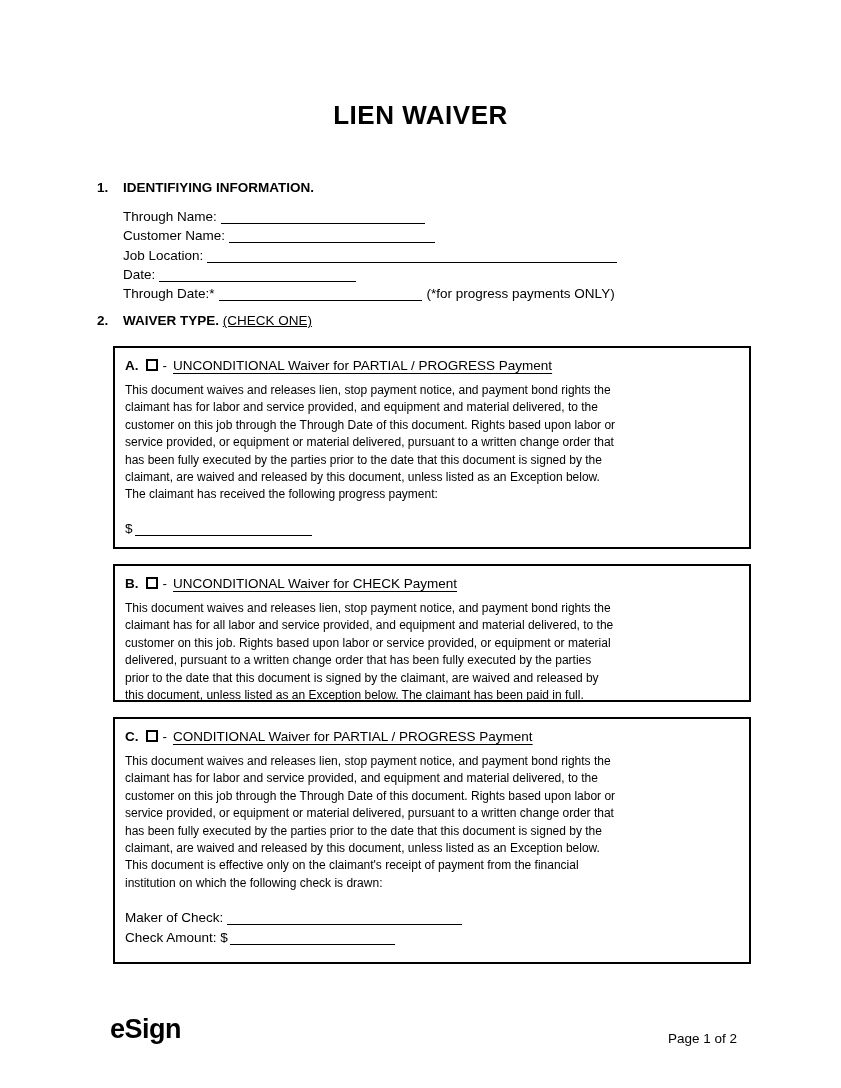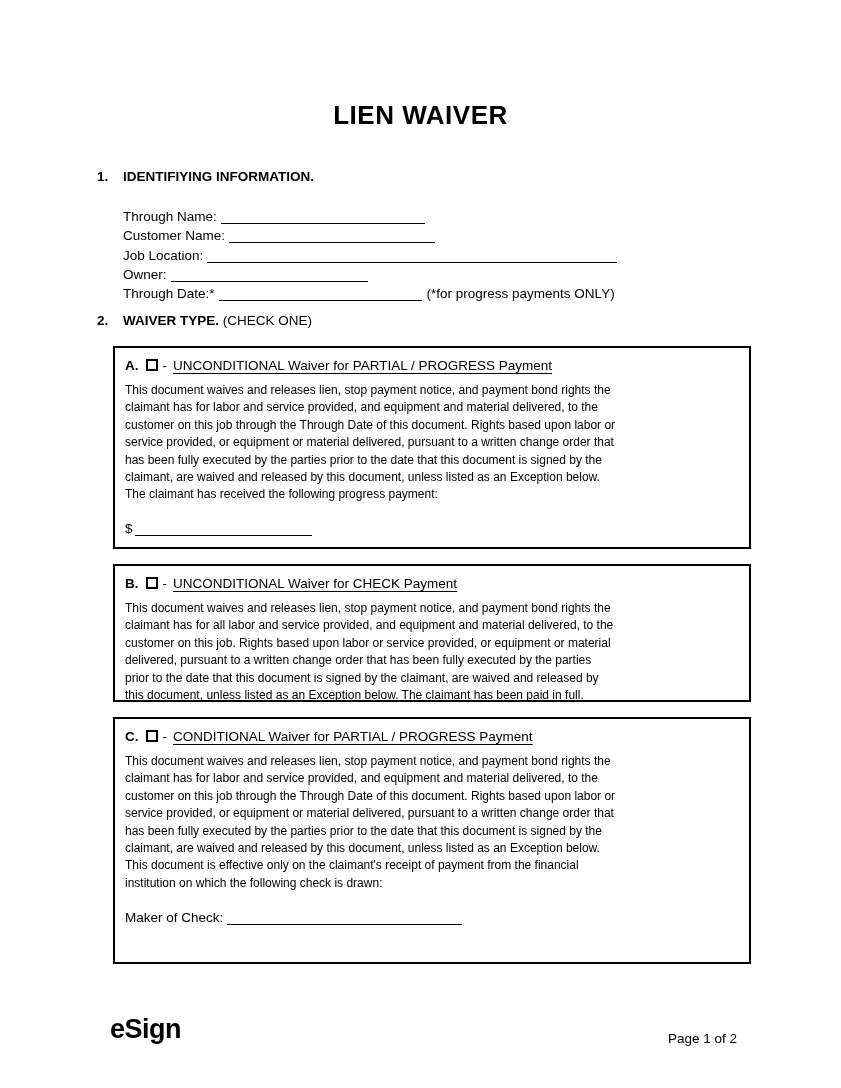--- a/index.html
+++ b/index.html
@@ -22,22 +22,22 @@
     letter-spacing: 0.5px;
   }
   .sec-heading {
     position: absolute;
     left: 97px;
     font-size: 13.5px;
     font-weight: 700;
     white-space: nowrap;
   }
   .sec-heading .sec-num { display: inline-block; width: 26px; }
-  .sec-heading .sec-sub { font-weight: 400; }
-  #sec1-heading { top: 169px; }
+  .sec-heading .sec-sub { font-weight: 400; text-decoration: underline; }
+  #sec1-heading { top: 180px; }
   #sec2-heading { top: 313px; }
 
   .fields-block {
     position: absolute;
     top: 207px; left: 123px;
     font-size: 13.5px;
     line-height: 19.3px;
   }
   .field-row { white-space: nowrap; height: 19.3px; }
   .blank-line {
@@ -135,21 +135,21 @@
     <div class="field-row">
       <span>Through Name:</span><span class="blank-line w-claimant"></span>
     </div>
     <div class="field-row">
       <span>Customer Name:</span><span class="blank-line w-customer"></span>
     </div>
     <div class="field-row">
       <span>Job Location:</span><span class="blank-line w-job"></span>
     </div>
     <div class="field-row">
-      <span>Owner:</span><span class="blank-line w-owner"></span>
+      <span>Date:</span><span class="blank-line w-owner"></span>
     </div>
     <div class="field-row">
       <span>Through Date:*</span><span class="blank-line w-through"></span><span class="field-suffix">(*for progress payments ONLY)</span>
     </div>
   </div>
 
   <div class="sec-heading" id="sec2-heading">
     <span class="sec-num">2.</span><span>WAIVER TYPE.</span>&nbsp;<span class="sec-sub">(CHECK ONE)</span>
   </div>
 
@@ -199,19 +199,22 @@
 customer on this job through the Through Date of this document. Rights based upon labor or
 service provided, or equipment or material delivered, pursuant to a written change order that
 has been fully executed by the parties prior to the date that this document is signed by the
 claimant, are waived and released by this document, unless listed as an Exception below.
 This document is effective only on the claimant's receipt of payment from the financial
 institution on which the following check is drawn:</div>
     <div class="check-fields">
       <div class="field-row">
         <span>Maker of Check:</span><span class="blank-line w-maker"></span>
       </div>
+      <div class="field-row">
+        <span>Check Amount: $</span><span class="blank-line w-checkamt"></span>
+      </div>
     </div>
   </div>
 
   <div class="footer-logo">eSign</div>
   <div class="footer-page">Page 1 of 2</div>
 
 </div>
 
 </body></html>

